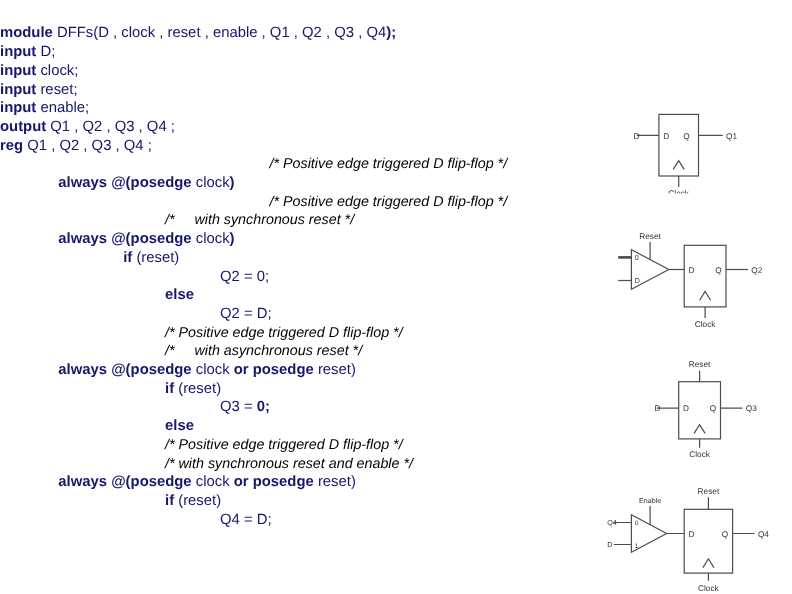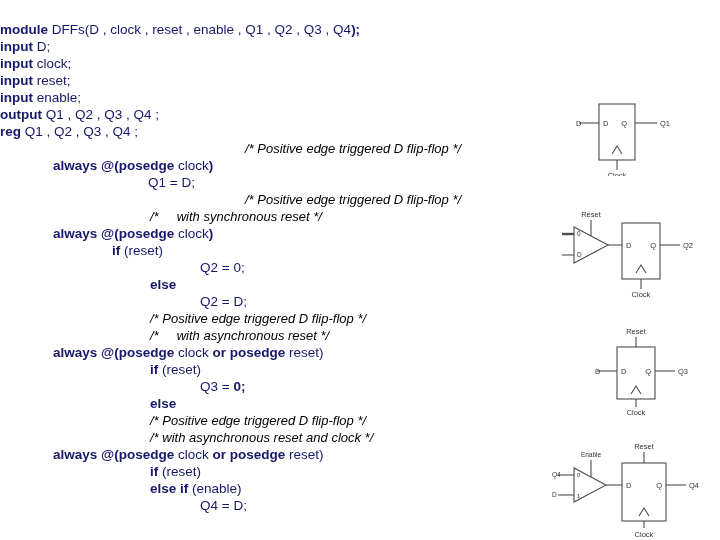--- a/index.html
+++ b/index.html
@@ -67,39 +67,37 @@
   <div id="code">
       <div class="line"><span class="seg kw">module </span><span class="seg id">DFFs(D , clock , reset , enable , Q1 , Q2 , Q3 , Q4</span><span class="seg kw">);</span></div>
       <div class="line"><span class="seg kw">input </span><span class="seg id">D;</span></div>
       <div class="line"><span class="seg kw">input </span><span class="seg id">clock;</span></div>
       <div class="line"><span class="seg kw">input </span><span class="seg id">reset;</span></div>
       <div class="line"><span class="seg kw">input </span><span class="seg id">enable;</span></div>
       <div class="line"><span class="seg kw">output </span><span class="seg id">Q1 , Q2 , Q3 , Q4 ;</span></div>
       <div class="line"><span class="seg kw">reg </span><span class="seg id">Q1 , Q2 , Q3 , Q4 ;</span></div>
       <div class="line"><span class="ind" style="width: 245px;"></span><span class="seg cmt">/* Positive edge triggered D flip-flop */</span></div>
       <div class="line"><span class="ind" style="width: 53px;"></span><span class="seg kw">always @(posedge </span><span class="seg id">clock</span><span class="seg kw">)</span></div>
-      <div class="line"><span class="ind" style="width: 148px;"></span><span class="seg id">Q1 = D;</span></div>
       <div class="line"><span class="ind" style="width: 245px;"></span><span class="seg cmt">/* Positive edge triggered D flip-flop */</span></div>
       <div class="line"><span class="ind" style="width: 150px;"></span><span class="seg cmt">/*     with synchronous reset */</span></div>
       <div class="line"><span class="ind" style="width: 53px;"></span><span class="seg kw">always @(posedge </span><span class="seg id">clock</span><span class="seg kw">)</span></div>
       <div class="line"><span class="ind" style="width: 112px;"></span><span class="seg kw">if </span><span class="seg id">(reset)</span></div>
       <div class="line"><span class="ind" style="width: 200px;"></span><span class="seg id">Q2 = 0;</span></div>
       <div class="line"><span class="ind" style="width: 150px;"></span><span class="seg kw">else</span></div>
       <div class="line"><span class="ind" style="width: 200px;"></span><span class="seg id">Q2 = D;</span></div>
       <div class="line"><span class="ind" style="width: 150px;"></span><span class="seg cmt">/* Positive edge triggered D flip-flop */</span></div>
       <div class="line"><span class="ind" style="width: 150px;"></span><span class="seg cmt">/*     with asynchronous reset */</span></div>
       <div class="line"><span class="ind" style="width: 53px;"></span><span class="seg kw">always @(posedge </span><span class="seg id">clock </span><span class="seg kw">or posedge </span><span class="seg id">reset)</span></div>
       <div class="line"><span class="ind" style="width: 150px;"></span><span class="seg kw">if </span><span class="seg id">(reset)</span></div>
       <div class="line"><span class="ind" style="width: 200px;"></span><span class="seg id">Q3 = </span><span class="seg kw">0;</span></div>
       <div class="line"><span class="ind" style="width: 150px;"></span><span class="seg kw">else</span></div>
       <div class="line"><span class="ind" style="width: 150px;"></span><span class="seg cmt">/* Positive edge triggered D flip-flop */</span></div>
-      <div class="line"><span class="ind" style="width: 150px;"></span><span class="seg cmt">/* with asynchronous reset and clock */</span></div>
+      <div class="line"><span class="ind" style="width: 150px;"></span><span class="seg cmt">/* with synchronous reset and enable */</span></div>
       <div class="line"><span class="ind" style="width: 53px;"></span><span class="seg kw">always @(posedge </span><span class="seg id">clock </span><span class="seg kw">or posedge </span><span class="seg id">reset)</span></div>
       <div class="line"><span class="ind" style="width: 150px;"></span><span class="seg kw">if </span><span class="seg id">(reset)</span></div>
-      <div class="line"><span class="ind" style="width: 150px;"></span><span class="seg kw">else if </span><span class="seg id">(enable)</span></div>
       <div class="line"><span class="ind" style="width: 200px;"></span><span class="seg id">Q4 = D;</span></div>
     </div>
 
   <div class="dgm" style="left:575px; top:96px;">
     <svg width="140" height="80" viewBox="0 0 140 80">
       <g stroke="#4d4d4d" stroke-width="1.1" fill="none">
         <rect x="24" y="8" width="36" height="56"></rect>
         <line x1="4" y1="27" x2="24" y2="27"></line>
         <line x1="60" y1="27" x2="82" y2="27"></line>
         <line x1="42" y1="64" x2="42" y2="74"></line>

